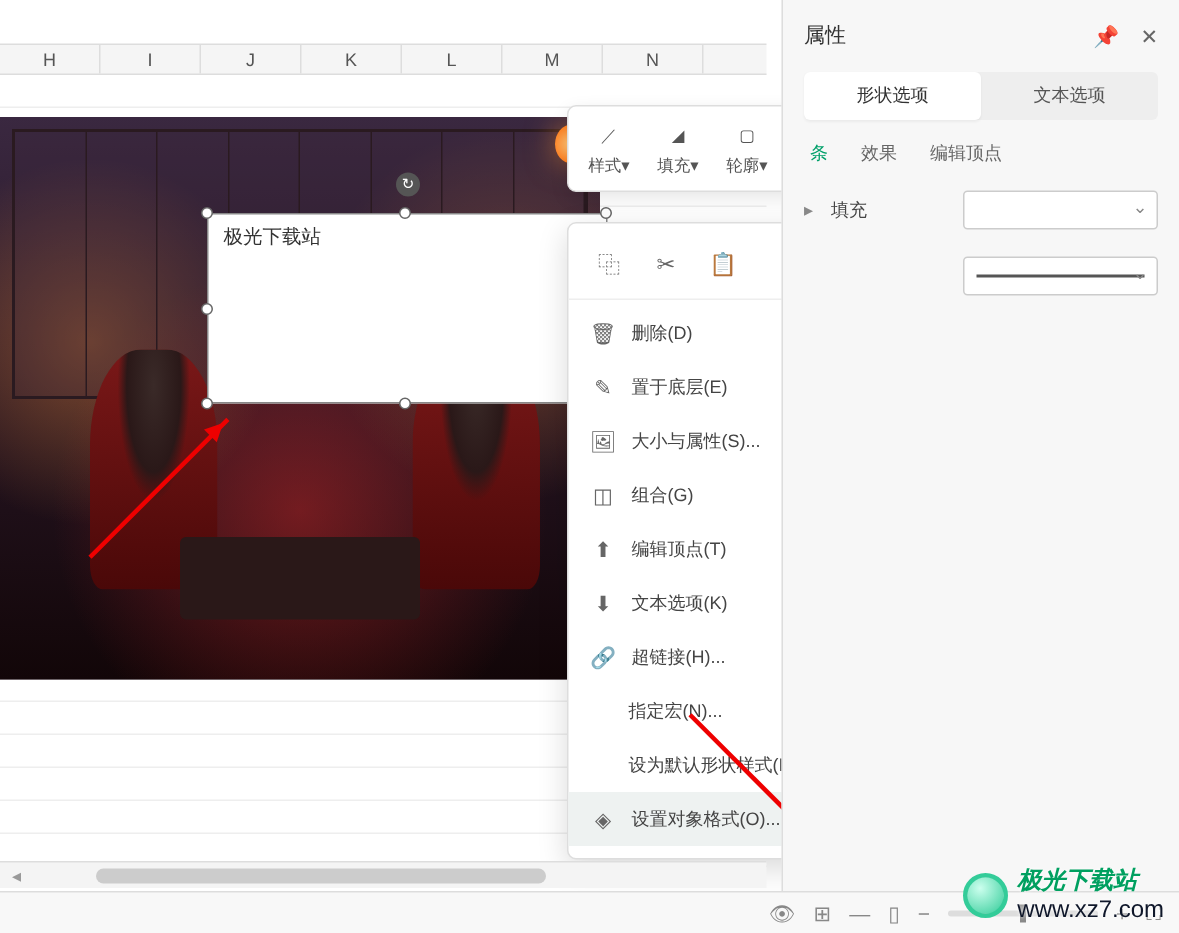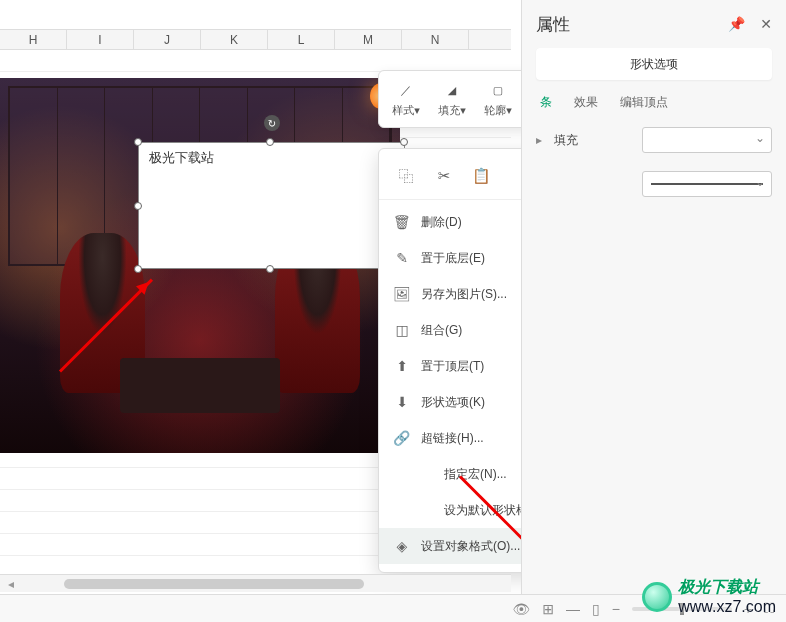--- a/index.html
+++ b/index.html
@@ -34,28 +34,28 @@
 .float-toolbar { position:absolute; left:378px; top:70px; width:205px; height:58px; background:#fff; border:1px solid #ddd; border-radius:6px; box-shadow:0 4px 12px rgba(0,0,0,.1); display:flex; padding:4px; }
 .ft-item { width:46px; display:flex; flex-direction:column; align-items:center; justify-content:center; gap:3px; font-size:11px; color:#555; }
 .ft-icon { width:20px; height:20px; display:flex; align-items:center; justify-content:center; }
 .ctx-menu { position:absolute; left:378px; top:148px; width:195px; background:#fff; border:1px solid #ddd; border-radius:6px; box-shadow:0 6px 20px rgba(0,0,0,.15); padding:8px 0; }
 .ctx-icons { display:flex; gap:16px; padding:8px 16px 12px; border-bottom:1px solid #eee; margin-bottom:4px; }
 .ctx-icons span { width:22px; height:22px; display:flex; align-items:center; justify-content:center; color:#666; font-size:15px; }
 .ctx-item { height:36px; display:flex; align-items:center; padding:0 14px; font-size:12px; color:#444; gap:10px; }
 .ctx-item.highlighted { background:#eef2f1; }
 .ctx-item .ic { width:18px; color:#666; font-size:14px; text-align:center; }
 .ctx-item .sub { margin-left:auto; color:#999; font-size:11px; }
-.ctx-item.indent { padding-left:65px; }
+.ctx-item.indent { padding-left:40px; }
 .arrow2 { left:460px; top:475px; width:150px; transform:rotate(45deg); }
 .panel { position:absolute; right:0; top:0; width:265px; height:622px; background:#f7f7f7; border-left:1px solid #ddd; padding:10px 14px; }
 .panel-header { display:flex; align-items:center; justify-content:space-between; height:28px; margin-bottom:10px; }
-.panel-title { font-size:17px; color:#333; }
+.panel-title { font-size:14px; color:#333; }
 .panel-icons { display:flex; gap:14px; color:#666; font-size:14px; }
 .panel-tabs { display:flex; background:#eee; border-radius:4px; margin-bottom:14px; height:32px; }
-.panel-tab { flex:1; text-align:center; line-height:32px; font-size:12px; color:#555; border-radius:4px; }
+.panel-tab { flex:1; text-align:center; line-height:32px; font-size:12px; color:#555; border-radius:4px;font-family:Liberation Mono, monospace; }
 .panel-tab.active { background:#fff; color:#333; font-weight:500; box-shadow:0 1px 2px rgba(0,0,0,.05); }
 .panel-sub { display:flex; gap:22px; font-size:12px; color:#666; margin-bottom:16px; padding-left:4px; }
 .panel-sub span.partial { color:#00a06a; }
 .panel-row { display:flex; align-items:center; gap:8px; margin-bottom:18px; font-size:12px; color:#444; }
 .panel-row .chev { color:#888; width:10px; }
 .sel-box { width:130px; height:26px; background:#fff; border:1px solid #ccc; border-radius:3px; margin-left:auto; position:relative; }
 .sel-box::after { content:"⌄"; position:absolute; right:6px; top:3px; color:#888; }
 .line-preview { width:130px; height:26px; background:#fff; border:1px solid #ccc; border-radius:3px; margin-left:auto; display:flex; align-items:center; padding:0 8px; position:relative; }
 .line-preview .ln { flex:1; height:2px; background:#555; }
 .line-preview::after { content:"⌄"; position:absolute; right:6px; top:3px; color:#888; }
@@ -169,35 +169,35 @@
   <div class="ctx-item">
     <span class="ic">🗑</span>
     <span>删除(D)</span>
   </div>
   <div class="ctx-item">
     <span class="ic">✎</span>
     <span>置于底层(E)</span>
   </div>
   <div class="ctx-item">
     <span class="ic">🖼</span>
-    <span>另存为图片(S)...</span>
+    <span>大小与属性(S)...</span>
   </div>
   <div class="ctx-item">
     <span class="ic">◫</span>
     <span>组合(G)</span>
     <span class="sub">◫</span>
   </div>
   <div class="ctx-item">
     <span class="ic">⬆</span>
-    <span>置于顶层(T)</span>
+    <span>编辑顶点(T)</span>
     <span class="sub">⬆</span>
   </div>
   <div class="ctx-item">
     <span class="ic">⬇</span>
-    <span>形状选项(K)</span>
+    <span>文本选项(K)</span>
     <span class="sub">⬇</span>
   </div>
   <div class="ctx-item">
     <span class="ic">🔗</span>
     <span>超链接(H)...</span>
     <span class="sub">Ctrl+K</span>
   </div>
   <div class="ctx-item indent">
     <span>指定宏(N)...</span>
   </div>
@@ -215,20 +215,21 @@
 <div class="panel">
   <div class="panel-header">
     <span class="panel-title">属性</span>
     <div class="panel-icons">
       <span>📌</span>
       <span>✕</span>
     </div>
   </div>
   <div class="panel-tabs">
     <div class="panel-tab active">形状选项</div>
+    <div class="panel-tab">文本选项</div>
   </div>
   <div class="panel-sub">
     <span class="partial">条</span>
     <span>效果</span>
     <span>编辑顶点</span>
   </div>
   <div class="panel-row">
     <span class="chev">▸</span>
     <span>填充</span>
     <div class="sel-box"></div>

